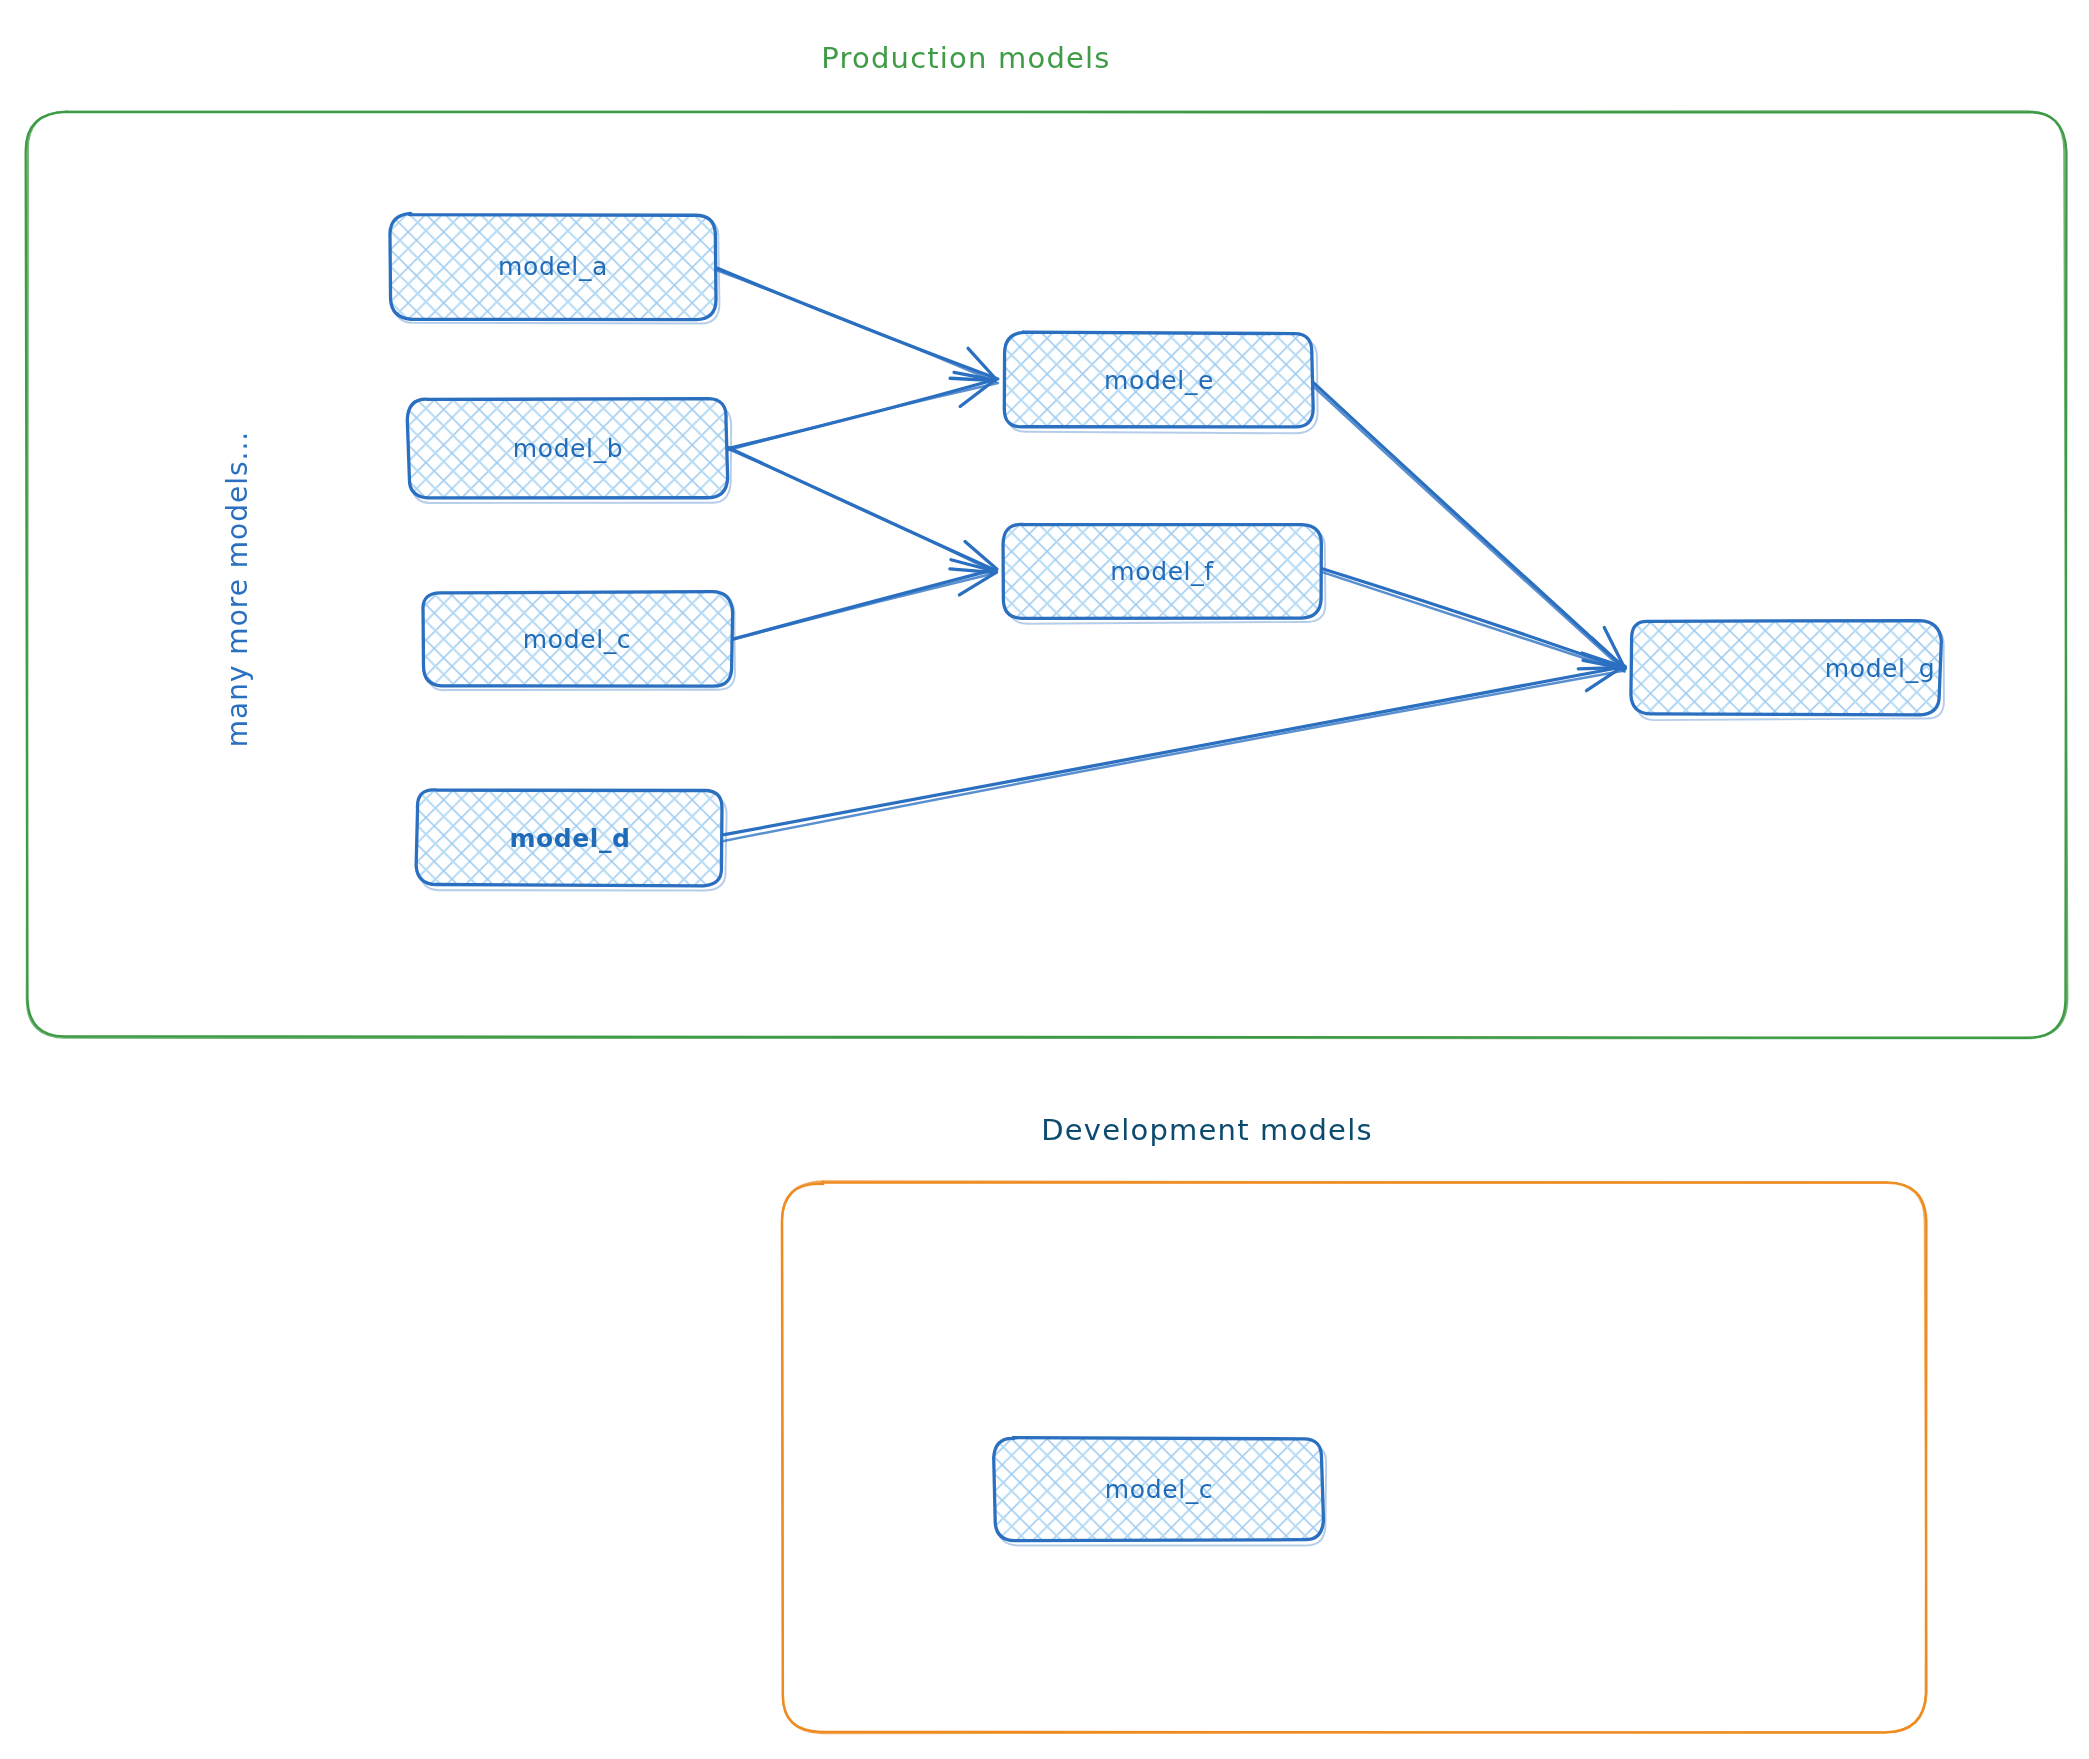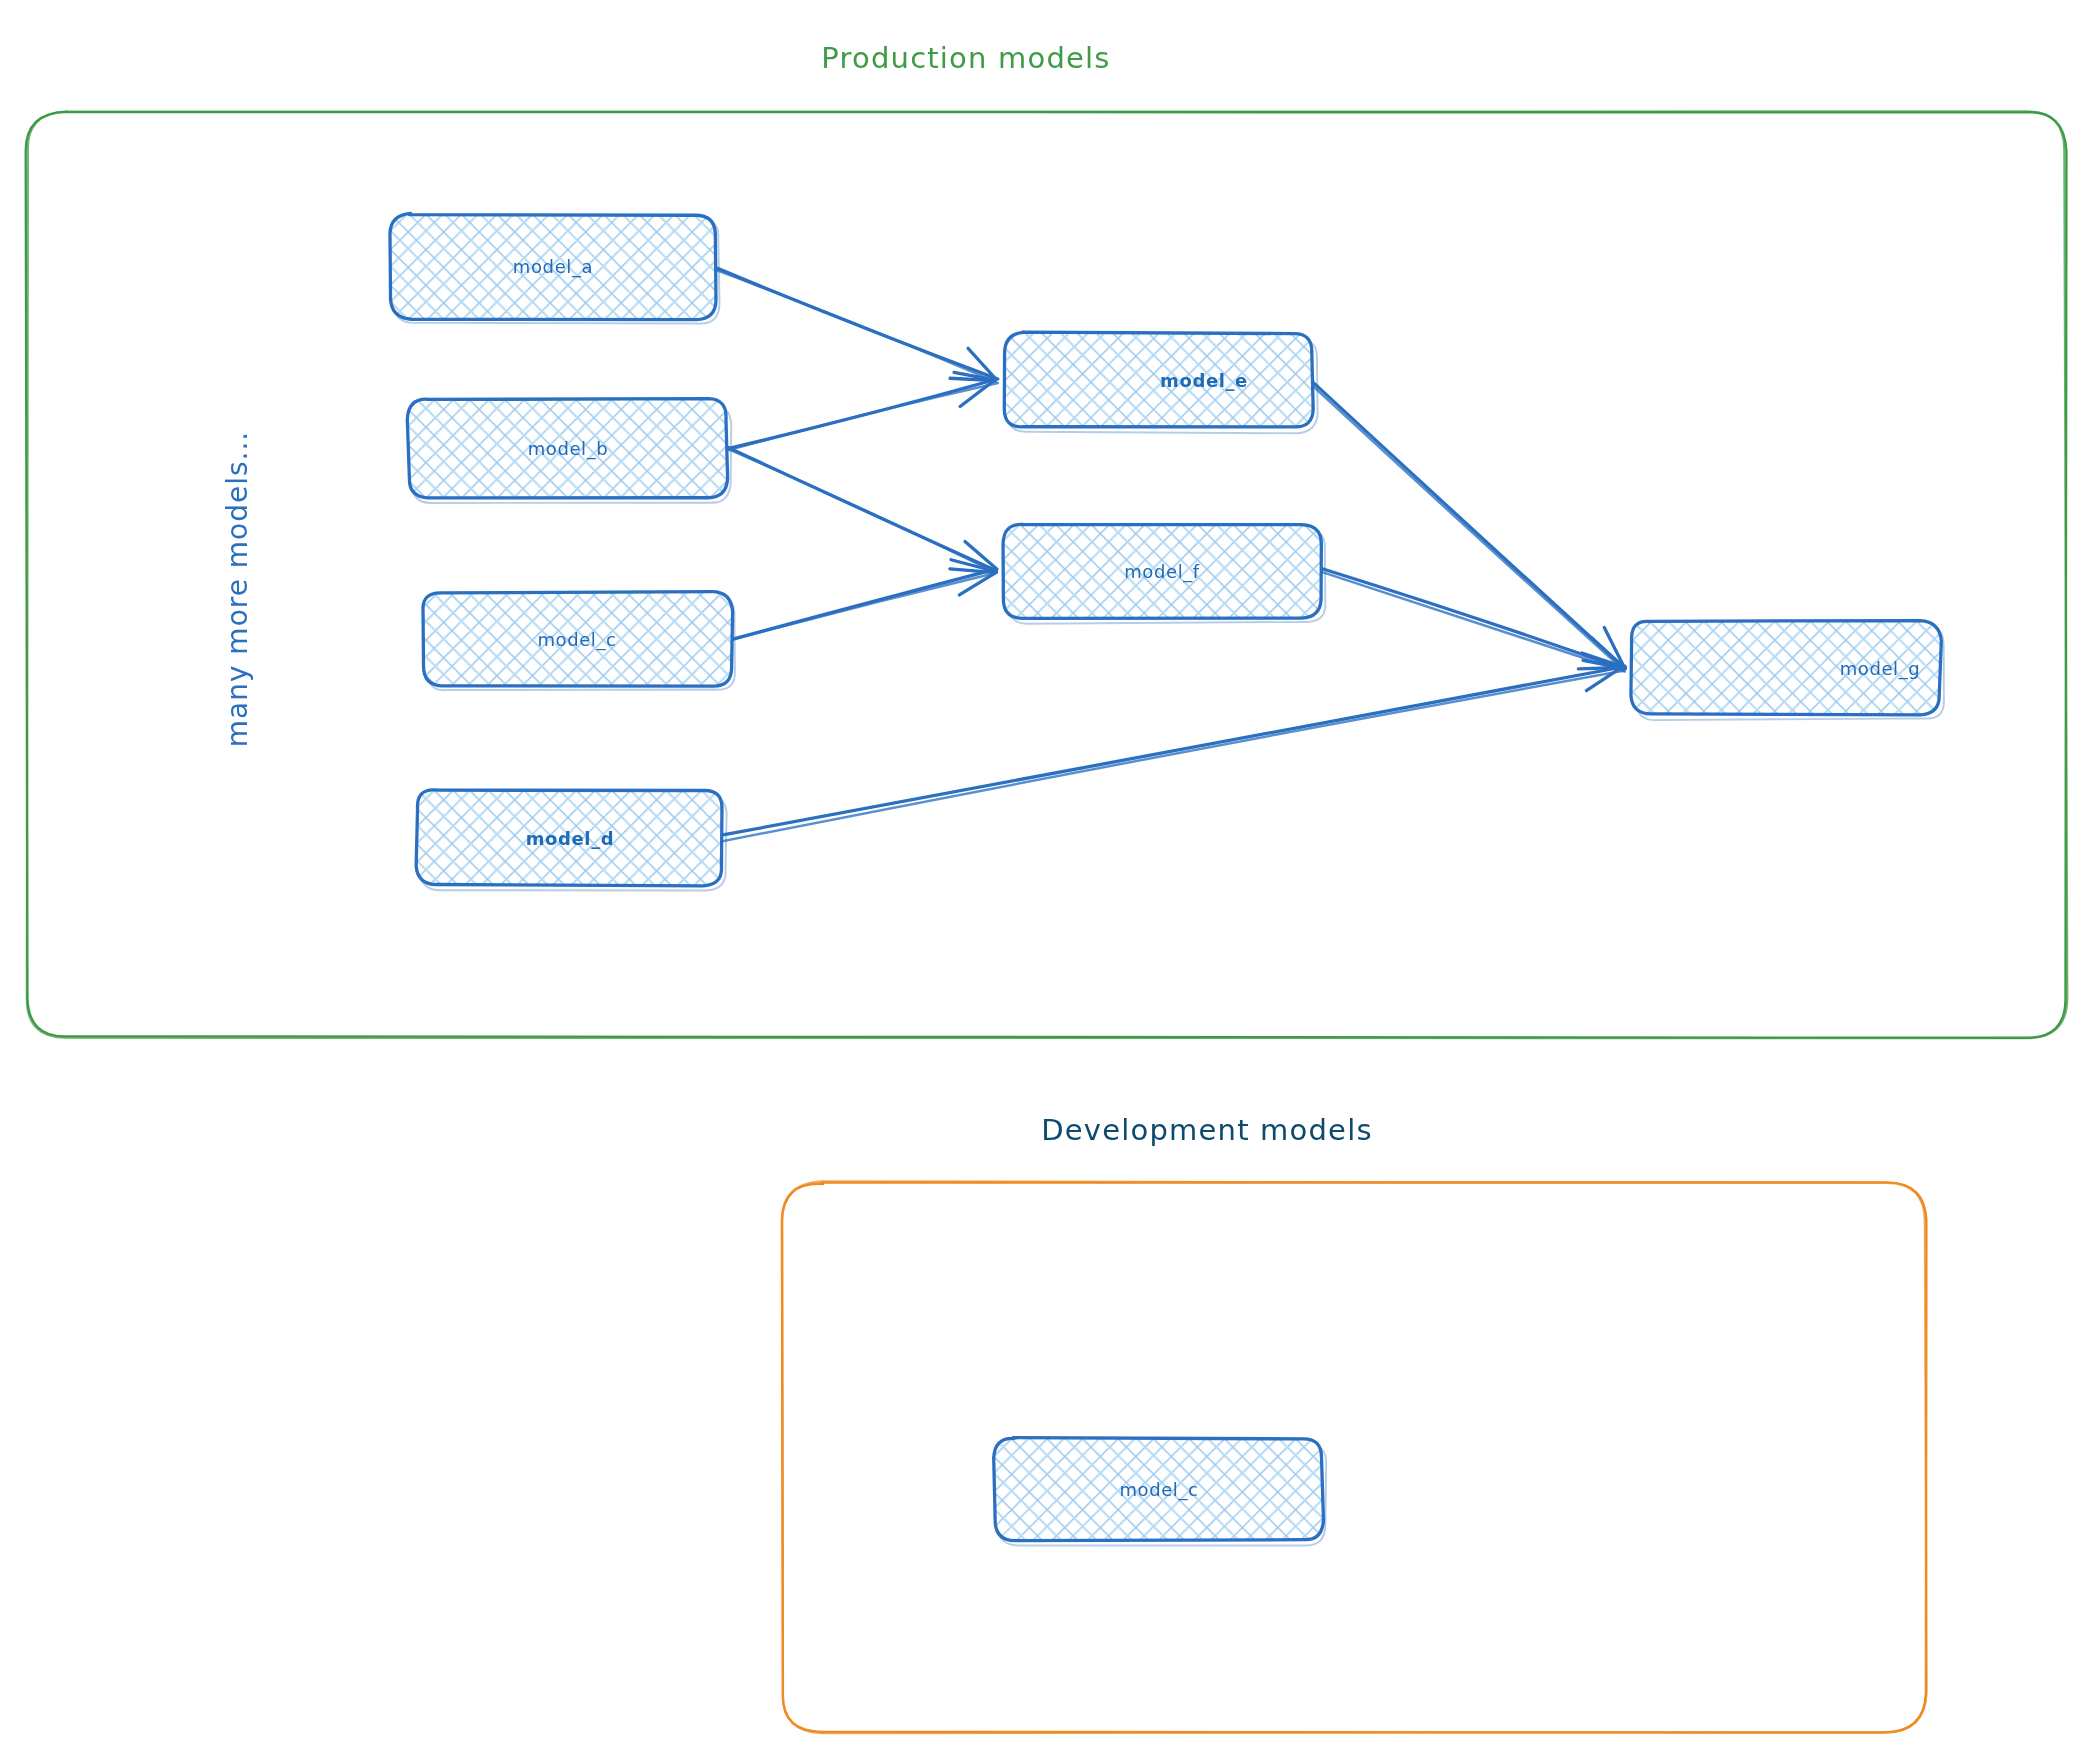--- a/index.html
+++ b/index.html
@@ -2,21 +2,21 @@
 <html><head>
 <meta charset="utf-8">
 <style>
   html,body{margin:0;padding:0;background:#ffffff;}
   body{width:2089px;height:1759px;overflow:hidden;font-family:"DejaVu Sans",sans-serif;}
   #canvas{position:relative;width:2089px;height:1358px;background:#ffffff;}
   svg.layer{position:absolute;left:0;top:0;width:2089px;height:1759px;overflow:visible;}
   .grp-title{position:absolute;white-space:nowrap;font-family:"DejaVu Sans",sans-serif;
     font-size:29px;font-weight:400;letter-spacing:1.2px;}
   .node-label{position:absolute;white-space:nowrap;font-family:"DejaVu Sans",sans-serif;
-    font-size:18px;font-weight:400;letter-spacing:0.6px;color:#1f6bb8;
+    font-size:25px;font-weight:400;letter-spacing:0.6px;color:#1f6bb8;
     transform:translate(-50%,-50%);text-align:center;}
   .side-note{position:absolute;white-space:nowrap;font-family:"DejaVu Sans",sans-serif;
     font-size:28px;font-weight:400;letter-spacing:1px;color:#2a6fc0;
     transform-origin:50% 50%;}
 </style>
 </head>
 <body>
 
 <div id="canvas">
 
@@ -246,21 +246,21 @@
       </g>
   </svg>
 
   <div id="overlay">
       <div class="grp-title" style="color: rgb(63, 155, 70); left: 966px; top: 58px; transform: translate(-50%, -50%);">Production models</div>
       <div class="grp-title" style="color: #0c4a6e; left: 1207px; top: 1130px; transform: translate(-50%, -50%);">Development models</div>
       <div class="node-label" style="left: 553px; top: 266px;">model_a</div>
       <div class="node-label" style="left: 568px; top: 448px; text-align: center;">model_b</div>
       <div class="node-label" style="left: 577px; top: 639px;">model_c</div>
       <div class="node-label" style="left: 570px; top: 838px; font-weight: bold;">model_d</div>
-      <div class="node-label" style="left: 1204px; top: 380px; font-weight: bold;">model_e</div>
+      <div class="node-label" style="left: 1159px; top: 380px;">model_e</div>
       <div class="node-label" style="left: 1162px; top: 571px; text-align: right;">model_f</div>
       <div class="node-label" style="left: 1880px; top: 668px;">model_g</div>
       <div class="node-label" style="left: 1159px; top: 1489px;">model_c</div>
       <div class="side-note" style="left: 237px; top: 589px; transform: translate(-50%, -50%) rotate(-90deg);">many more models...</div>
     </div>
 
 </div>
 
 
 </body></html>

